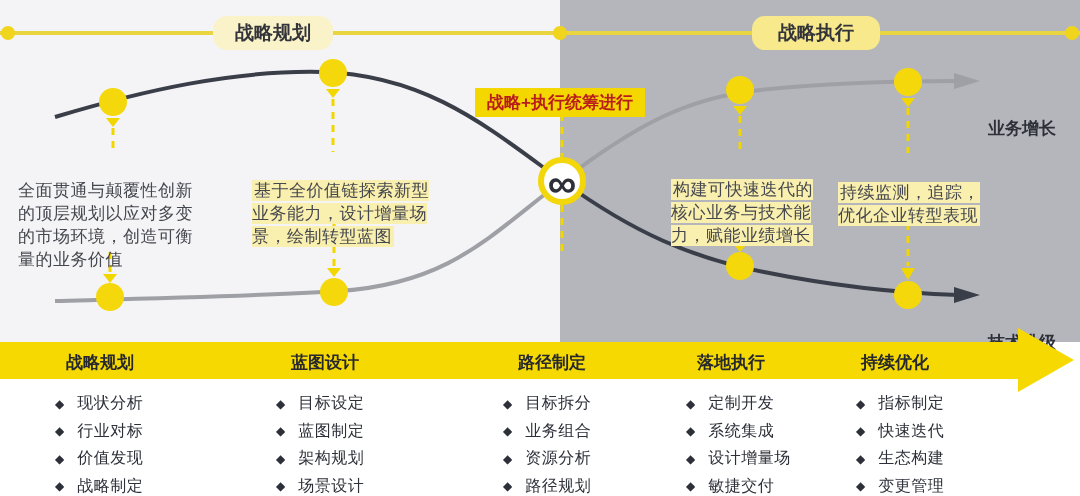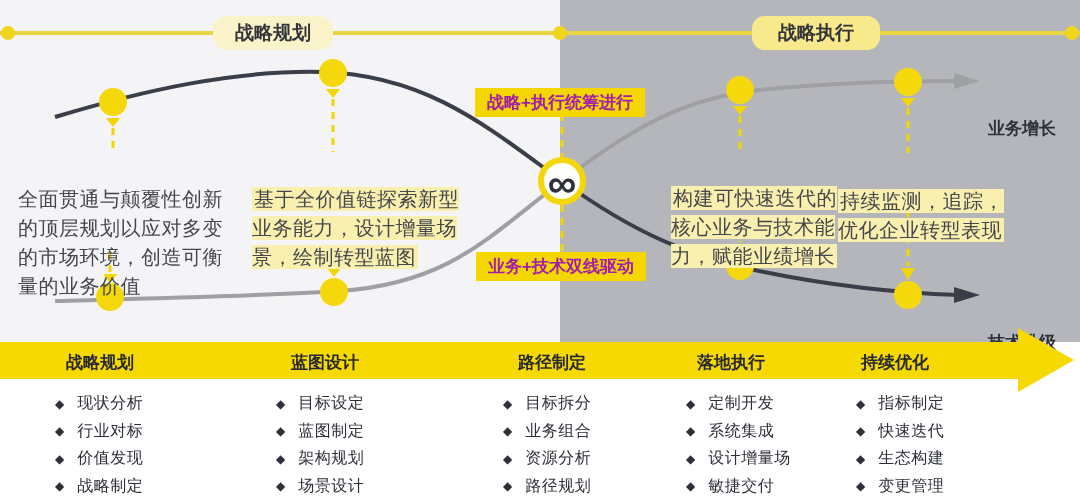--- a/index.html
+++ b/index.html
@@ -9,25 +9,25 @@
   .bg-left{position:absolute;left:0;top:0;width:560px;height:342px;background:#f4f4f6;}
   .bg-right{position:absolute;left:560px;top:0;width:520px;height:342px;background:#b5b6bb;}
   
   .topline{position:absolute;left:0;top:31px;width:1080px;height:4px;background:#e9d53f;}
   .phase-pill{position:absolute;top:16px;transform:translateX(-50%);background:#faf3c9;
               border-radius:14px;padding:4px 22px;font-size:19px;font-weight:bold;color:#33343a;}
   .phase-pill.right{background:#f7e98c;border-radius:13px;padding:4px 26px;}
   
   svg.overlay{position:absolute;left:0;top:0;pointer-events:none;}
   
-  .note{position:absolute;font-size:20px;line-height:29px;letter-spacing:.5px;
+  .note{position:absolute;font-size:17px;line-height:23px;letter-spacing:.5px;
         color:#45474e;white-space:pre-line;font-weight:500;}
   .note .hl{background:#f9efae;padding:1px 2px;}
   
-  .banner{position:absolute;transform:translateX(-50%);background:#f5d700;color:#a21caf;
+  .banner{position:absolute;transform:translateX(-50%);background:#f5d700;color:#b91c1c;
           font-size:17px;font-weight:bold;padding:3px 12px;white-space:nowrap;}
   
   .axis-label{position:absolute;font-size:17px;font-weight:bold;color:#2d3039;white-space:nowrap;margin-top:46px;}
   
   .band{position:absolute;left:0;top:342px;width:1020px;height:37px;background:#f6d900;}
   .band-arrowhead{position:absolute;left:1018px;top:328px;width:0;height:0;
       border-top:32px solid transparent;border-bottom:32px solid transparent;
       border-left:56px solid #f6d900;}
   .band-label{position:absolute;top:351px;transform:translateX(-50%);font-size:17px;
       font-weight:bold;color:#26282e;white-space:nowrap;}
@@ -113,21 +113,20 @@
     <span class="hl">构建可快速迭代的
 核心业务与技术能
 力，赋能业绩增长</span>
   </div>
   <div class="note" style="left:838px;top:158px">
     <span class="hl">持续监测，追踪，
 优化企业转型表现</span>
   </div>
 
   <div class="banner" style="left:560px;top:88px">战略+执行统筹进行</div>
-  <div class="banner" style="left:561px;top:252px">业务+技术双线驱动</div>
 
   <div class="axis-label" style="left:988px;top:71px">业务增长</div>
   <div class="axis-label" style="left:988px;top:285px">技术升级</div>
 
   <div class="band"></div>
   <div class="band-arrowhead"></div>
   <div class="band-label" style="left:100px">战略规划</div>
   <div class="band-label" style="left:325px">蓝图设计</div>
   <div class="band-label" style="left:552px">路径制定</div>
   <div class="band-label" style="left:731px">落地执行</div>

